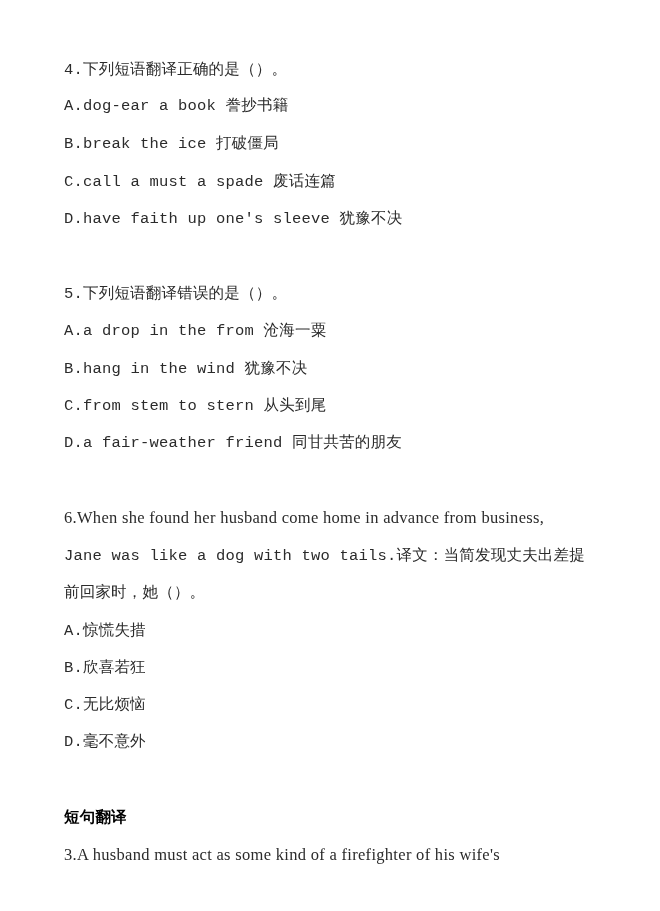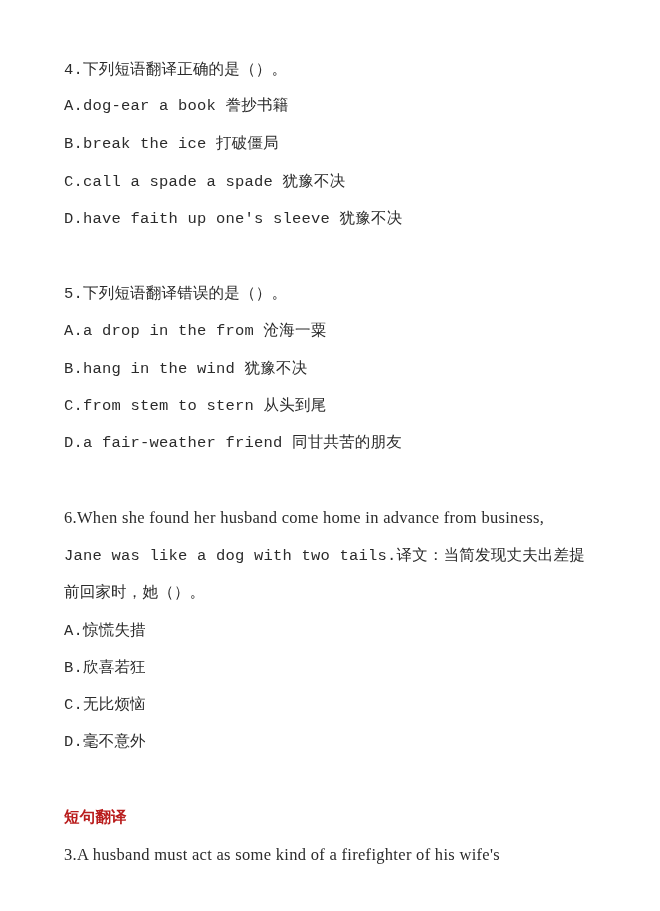--- a/index.html
+++ b/index.html
@@ -16,32 +16,32 @@
     }
     .serif {
       font-family: Liberation Serif, serif;
       font-size: 16.5px;
       letter-spacing: 0.3px;
     }
     .heading {
       font-family: "DejaVu Sans", sans-serif;
       font-weight: bold;
       font-size: 15.5px;
-      color: #b91c1c;
+      color: #000000;
     }
   </style>
 </head>
 <body>
 
 <div>
 
   <div class="line" style="top:60px">4.下列短语翻译正确的是（）。</div>
   <div class="line" style="top:96px">A.dog-ear a book 誊抄书籍</div>
   <div class="line" style="top:134px">B.break the ice 打破僵局</div>
-  <div class="line" style="top:172px">C.call a spade a spade 犹豫不决</div>
+  <div class="line" style="top:172px">C.call a must a spade 废话连篇</div>
   <div class="line" style="top:209px">D.have faith up one's sleeve 犹豫不决</div>
 
   <div class="line" style="top:284px">5.下列短语翻译错误的是（）。</div>
   <div class="line" style="top:321px">A.a drop in the from 沧海一粟</div>
   <div class="line" style="top:359px">B.hang in the wind 犹豫不决</div>
   <div class="line" style="top:396px">C.from stem to stern 从头到尾</div>
   <div class="line" style="top:433px">D.a fair-weather friend 同甘共苦的朋友</div>
 
   <div class="line serif" style="top:508px">6.When she found her husband come home in advance from business,</div>
   <div class="line" style="top:546px">Jane was like a dog with two tails.译文：当简发现丈夫出差提</div>

